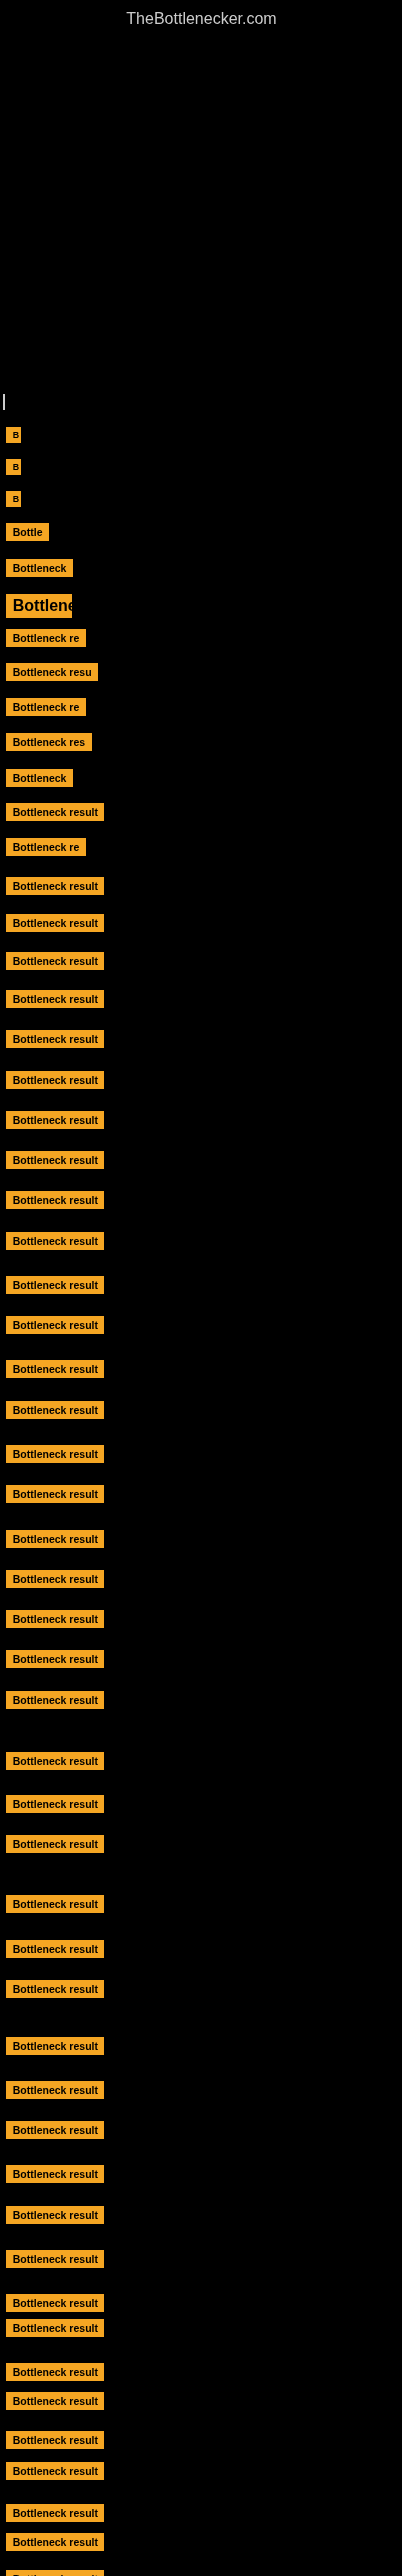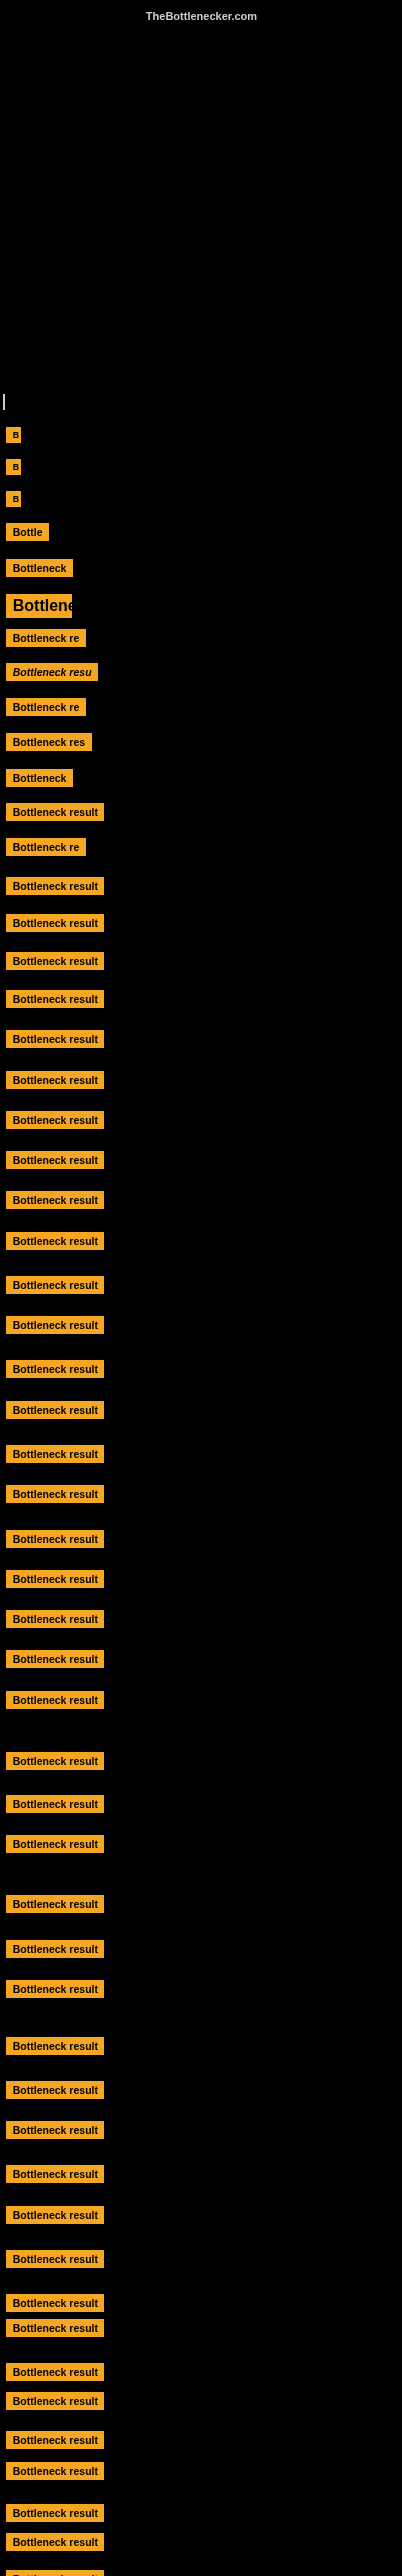--- a/index.html
+++ b/index.html
@@ -9,25 +9,24 @@
     }
     body {
       background-color: #000000;
       width: 403px;
       min-height: 2576px;
       font-family: Arial, sans-serif;
       position: relative;
     }
     .site-title {
       color: #cccccc;
-      font-size: 11px;
+      font-size: 16px;
       text-align: center;
       padding-top: 9.7px;
       padding-bottom: 6.4px;
-      font-weight: bold;
     }
     .bottleneck-label {
       display: inline-block;
       background-color: #f5a623;
       color: #000000;
       font-size: 10.5px;
       font-weight: bold;
       padding: 3.2px 6.4px;
       margin-left: 3.2px;
       white-space: nowrap;
@@ -49,21 +48,21 @@
 <div class="cursor-line"></div>
 
 <div id="rows-container">
     <div style="position: absolute; top: 427px; left: 3.2px;"><span class="bottleneck-label" style="max-width: 14.5px; overflow: hidden; display: inline-block; font-size: 8.9px;">B</span></div>
     <div style="position: absolute; top: 459px; left: 3.2px;"><span class="bottleneck-label" style="max-width: 14.5px; overflow: hidden; display: inline-block; font-size: 8.9px;">B</span></div>
     <div style="position: absolute; top: 491px; left: 3.2px;"><span class="bottleneck-label" style="max-width: 14.5px; overflow: hidden; display: inline-block; font-size: 8.9px;">B</span></div>
     <div style="position: absolute; top: 523px; left: 3.2px;"><span class="bottleneck-label" style="max-width: 44px; overflow: hidden; display: inline-block; font-size: 10.5px;">Bottle</span></div>
     <div style="position: absolute; top: 559px; left: 3.2px;"><span class="bottleneck-label" style="max-width: 72px; overflow: hidden; display: inline-block; font-size: 10.5px;">Bottleneck</span></div>
     <div style="position: absolute; top: 594px; left: 3.2px;"><span class="bottleneck-label" style="max-width: 66px; overflow: hidden; display: inline-block; font-size: 16px;">Bottlenec</span></div>
     <div style="position: absolute; top: 629px; left: 3.2px;"><span class="bottleneck-label" style="max-width: 90px; overflow: hidden; display: inline-block; font-size: 10.5px;">Bottleneck re</span></div>
-    <div style="position: absolute; top: 663px; left: 3.2px; font-style: italic;"><span class="bottleneck-label" style="max-width: 103px; overflow: hidden; display: inline-block; font-size: 10.5px;">Bottleneck resu</span></div>
+    <div style="position: absolute; top: 663px; left: 3.2px;"><span class="bottleneck-label" style="max-width: 103px; overflow: hidden; display: inline-block; font-size: 10.5px;">Bottleneck resu</span></div>
     <div style="position: absolute; top: 698px; left: 3.2px;"><span class="bottleneck-label" style="max-width: 90px; overflow: hidden; display: inline-block; font-size: 10.5px;">Bottleneck re</span></div>
     <div style="position: absolute; top: 733px; left: 3.2px;"><span class="bottleneck-label" style="max-width: 97px; overflow: hidden; display: inline-block; font-size: 10.5px;">Bottleneck res</span></div>
     <div style="position: absolute; top: 769px; left: 3.2px;"><span class="bottleneck-label" style="max-width: 72px; overflow: hidden; display: inline-block; font-size: 10.5px;">Bottleneck</span></div>
     <div style="position: absolute; top: 803px; left: 3.2px;"><span class="bottleneck-label" style="max-width: 119px; overflow: hidden; display: inline-block; font-size: 10.5px;">Bottleneck result</span></div>
     <div style="position: absolute; top: 838px; left: 3.2px;"><span class="bottleneck-label" style="max-width: 90px; overflow: hidden; display: inline-block; font-size: 10.5px;">Bottleneck re</span></div>
     <div style="position: absolute; top: 877px; left: 3.2px;"><span class="bottleneck-label" style="max-width: 119px; overflow: hidden; display: inline-block; font-size: 10.5px;">Bottleneck result</span></div>
     <div style="position: absolute; top: 914px; left: 3.2px;"><span class="bottleneck-label" style="max-width: 119px; overflow: hidden; display: inline-block; font-size: 10.5px;">Bottleneck result</span></div>
     <div style="position: absolute; top: 952px; left: 3.2px;"><span class="bottleneck-label" style="max-width: 119px; overflow: hidden; display: inline-block; font-size: 10.5px;">Bottleneck result</span></div>
     <div style="position: absolute; top: 990px; left: 3.2px;"><span class="bottleneck-label" style="max-width: 119px; overflow: hidden; display: inline-block; font-size: 10.5px;">Bottleneck result</span></div>
     <div style="position: absolute; top: 1030px; left: 3.2px;"><span class="bottleneck-label" style="max-width: 119px; overflow: hidden; display: inline-block; font-size: 10.5px;">Bottleneck result</span></div>

